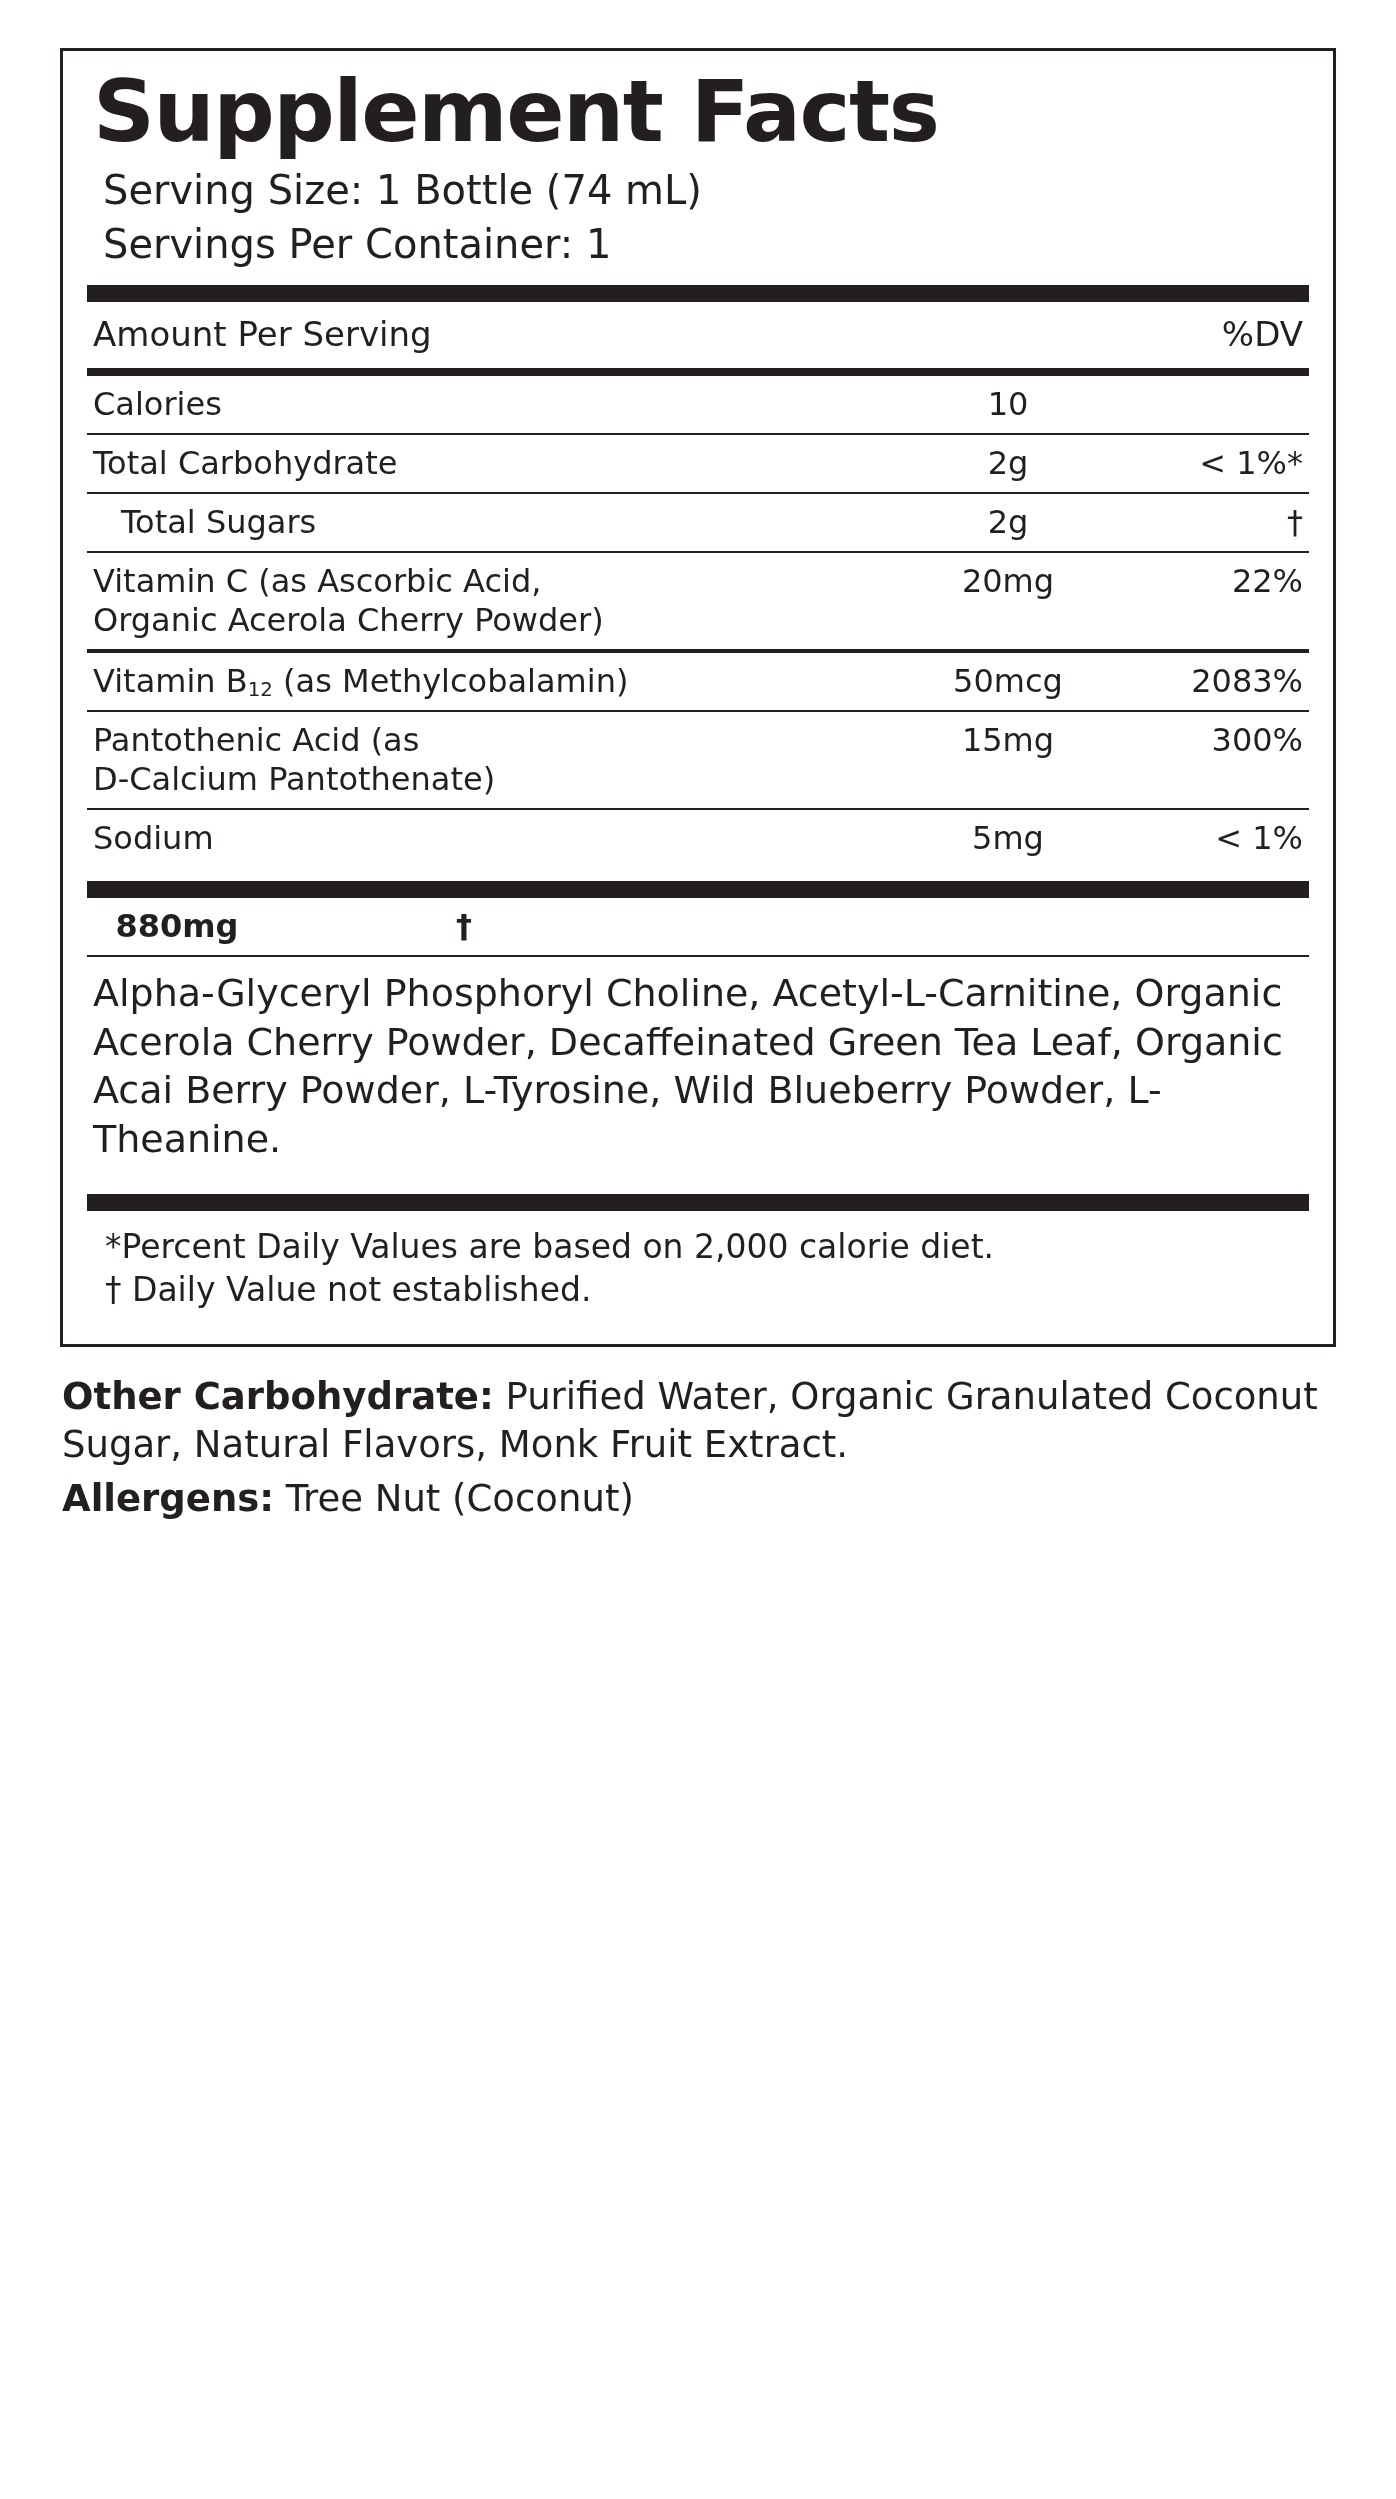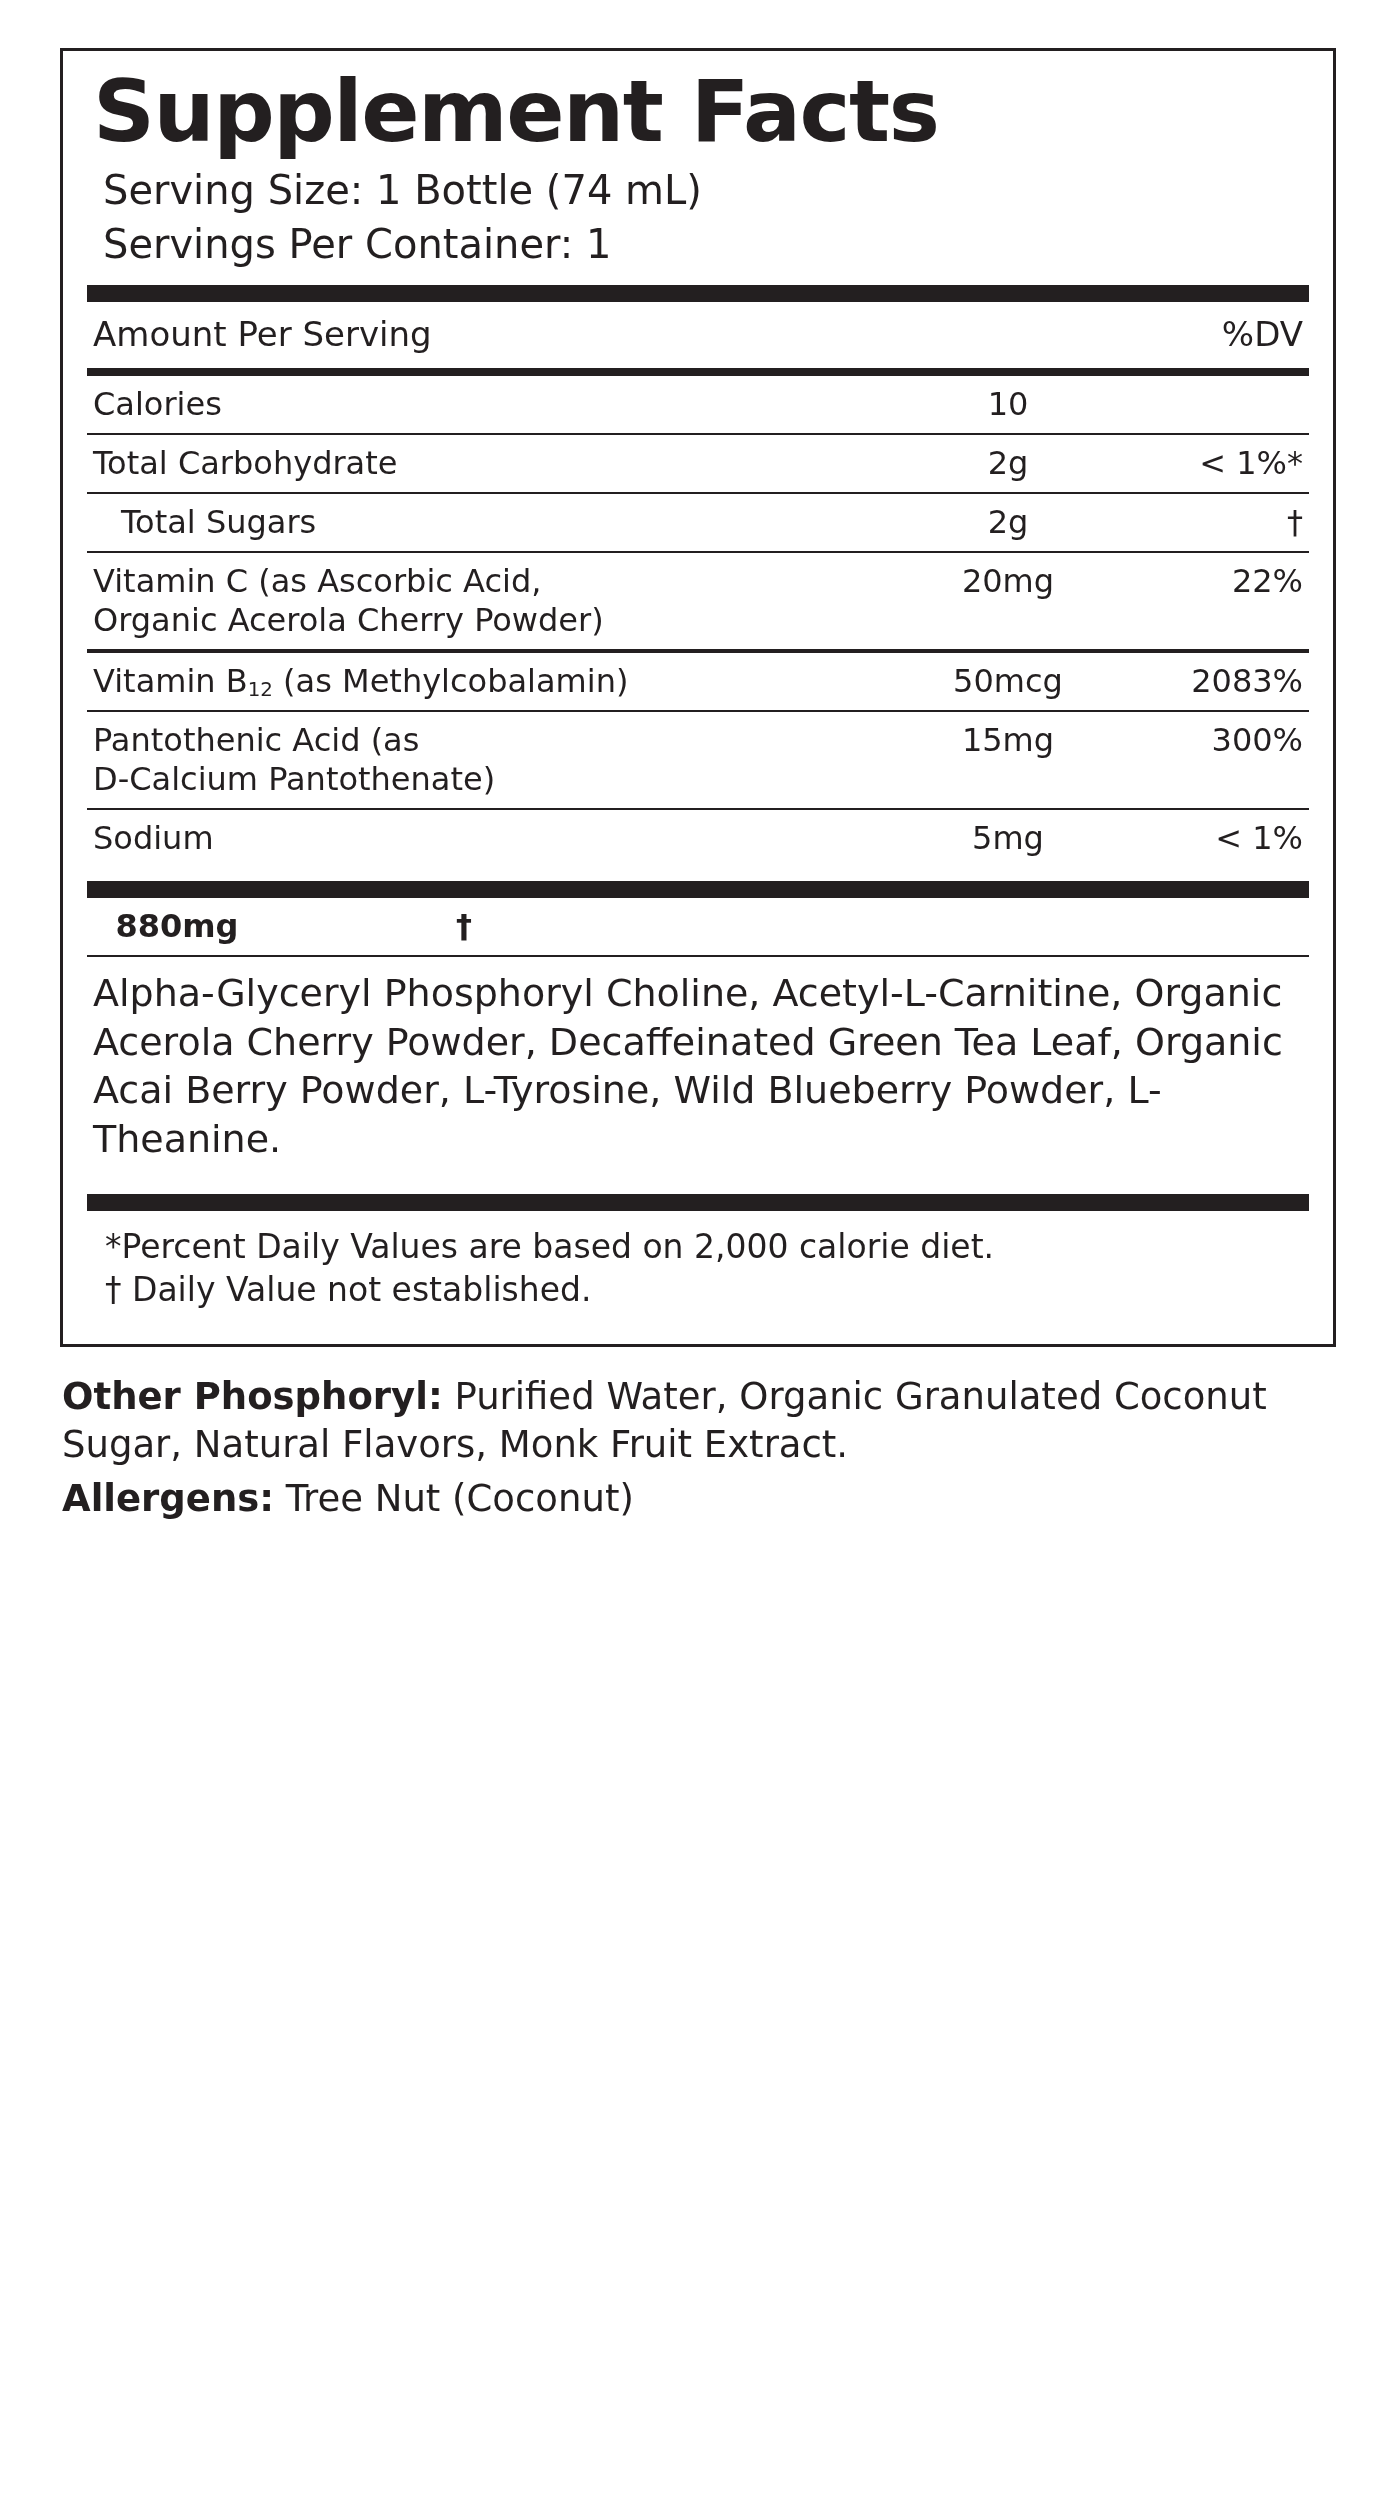--- a/index.html
+++ b/index.html
@@ -214,20 +214,20 @@
 
       <div class="footnotes">
         <div>*Percent Daily Values are based on 2,000 calorie diet.</div>
         <div>† Daily Value not established.</div>
       </div>
 
     </div>
   </div>
 
   <div class="other">
-    <b>Other Phosphoryl:</b><span> Purified Water, Organic Granulated Coconut Sugar, Natural Flavors, Monk Fruit Extract.</span>
+    <b>Other Carbohydrate:</b><span> Purified Water, Organic Granulated Coconut Sugar, Natural Flavors, Monk Fruit Extract.</span>
   </div>
 
   <div class="allerg">
     <b>Allergens:</b><span> Tree Nut (Coconut)</span>
   </div>
 
 </div>
 
 </body></html>

